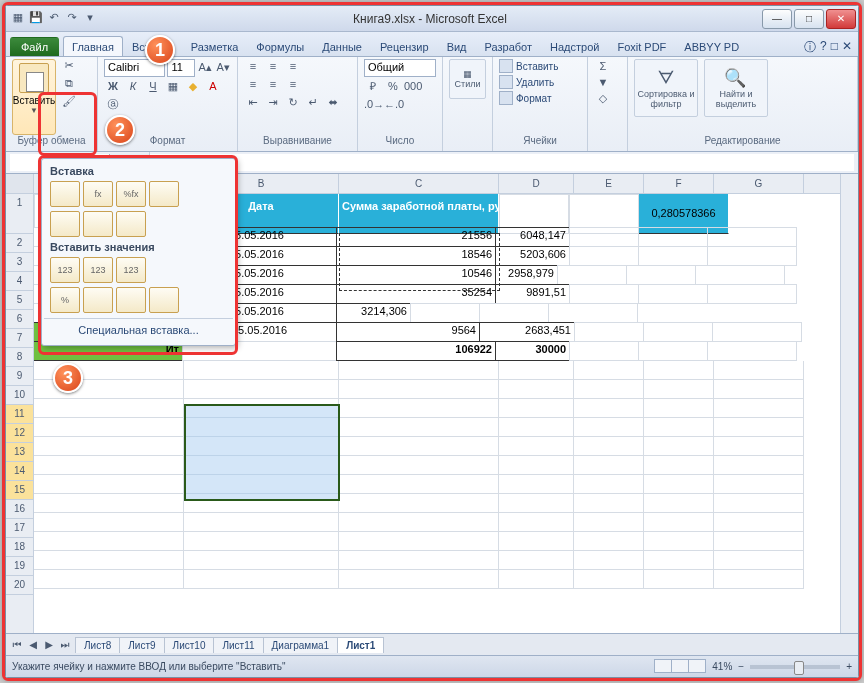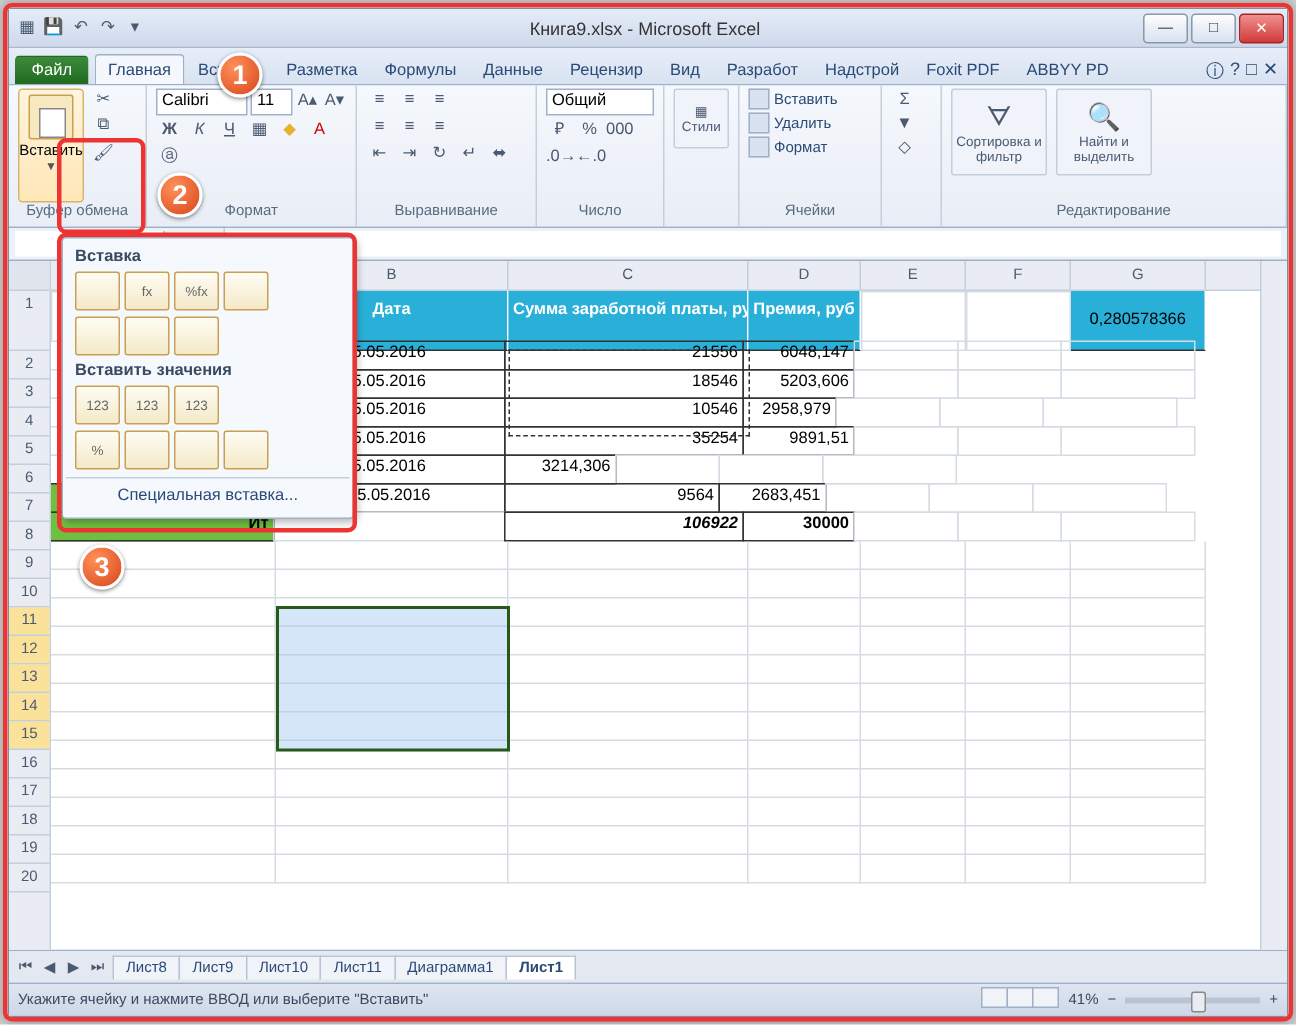--- a/index.html
+++ b/index.html
@@ -296,21 +296,20 @@
             <div class="ch" style="width: 75px;">D</div>
             <div class="ch" style="width: 70px;">E</div>
             <div class="ch" style="width: 70px;">F</div>
             <div class="ch" style="width: 90px;">G</div>
           </div>
     <div class="rows" id="rows">
             <div class="row hdr-row" style="height: 34px;">
               <div class="cell cA" style="width: 150px; background: rgb(255, 255, 255); border: 1px solid rgb(214, 220, 228); color: rgb(0, 0, 0); font-weight: normal;"></div>
               <div class="cell " style="width: 155px;">Дата</div>
               <div class="cell " style="width: 160px;">Сумма заработной платы, руб.</div>
-              <div class="cell " style="width: 75px;">Премия, руб</div>
               <div class="cell " style="width: 70px; background: rgb(255, 255, 255); border: 1px solid rgb(214, 220, 228); color: rgb(0, 0, 0); font-weight: normal;"></div>
               <div class="cell " style="width: 70px; background: rgb(255, 255, 255); border: 1px solid rgb(214, 220, 228); color: rgb(0, 0, 0); font-weight: normal;"></div>
               <div class="cell cG-val" style="width: 90px; color: rgb(0, 0, 0); font-weight: normal; padding-top: 12px;">0,280578366</div>
             </div>
             <div class="row dat">
               <div class="cell " style="width: 150px; border: 1px solid rgb(214, 220, 228); background: rgb(255, 255, 255);"></div>
               <div class="cell cB" style="width: 155px;">5.05.2016</div>
               <div class="cell " style="width: 160px;">21556</div>
               <div class="cell " style="width: 75px;">6048,147</div>
               <div class="cell " style="width: 70px; border: 1px solid rgb(214, 220, 228);"></div>
@@ -349,29 +348,29 @@
               <div class="cell cB" style="width: 155px;">5.05.2016</div>
               <div class="cell " style="width: 75px;">3214,306</div>
               <div class="cell " style="width: 70px; border: 1px solid rgb(214, 220, 228);"></div>
               <div class="cell " style="width: 70px; border: 1px solid rgb(214, 220, 228);"></div>
               <div class="cell " style="width: 90px; border: 1px solid rgb(214, 220, 228);"></div>
             </div>
             <div class="row dat row7">
               <div class="cell cA" style="width: 150px;">По            . Д.</div>
               <div class="cell cB" style="width: 155px;">25.05.2016</div>
               <div class="cell " style="width: 144px;">9564</div>
-              <div class="cell " style="width: 72px;">2683,451</div>
+              <div class="cell " style="width: 96px;">2683,451</div>
               <div class="cell " style="width: 70px; border: 1px solid rgb(214, 220, 228);"></div>
               <div class="cell " style="width: 70px; border: 1px solid rgb(214, 220, 228);"></div>
               <div class="cell " style="width: 90px; border: 1px solid rgb(214, 220, 228);"></div>
             </div>
             <div class="row row8">
               <div class="cell cA" style="width: 150px;">Ит</div>
               <div class="cell " style="width: 155px; border: 1px solid rgb(214, 220, 228);"></div>
-              <div class="cell " style="width: 160px; font-style: italic;">106922</div>
+              <div class="cell " style="width: 160px;">106922</div>
               <div class="cell " style="width: 75px;">30000</div>
               <div class="cell " style="width: 70px; border: 1px solid rgb(214, 220, 228); font-weight: normal;"></div>
               <div class="cell " style="width: 70px; border: 1px solid rgb(214, 220, 228); font-weight: normal;"></div>
               <div class="cell " style="width: 90px; border: 1px solid rgb(214, 220, 228); font-weight: normal;"></div>
             </div>
             <div class="row ">
               <div class="cell " style="width: 150px;"></div>
               <div class="cell " style="width: 155px;"></div>
               <div class="cell " style="width: 160px;"></div>
               <div class="cell " style="width: 75px;"></div>

